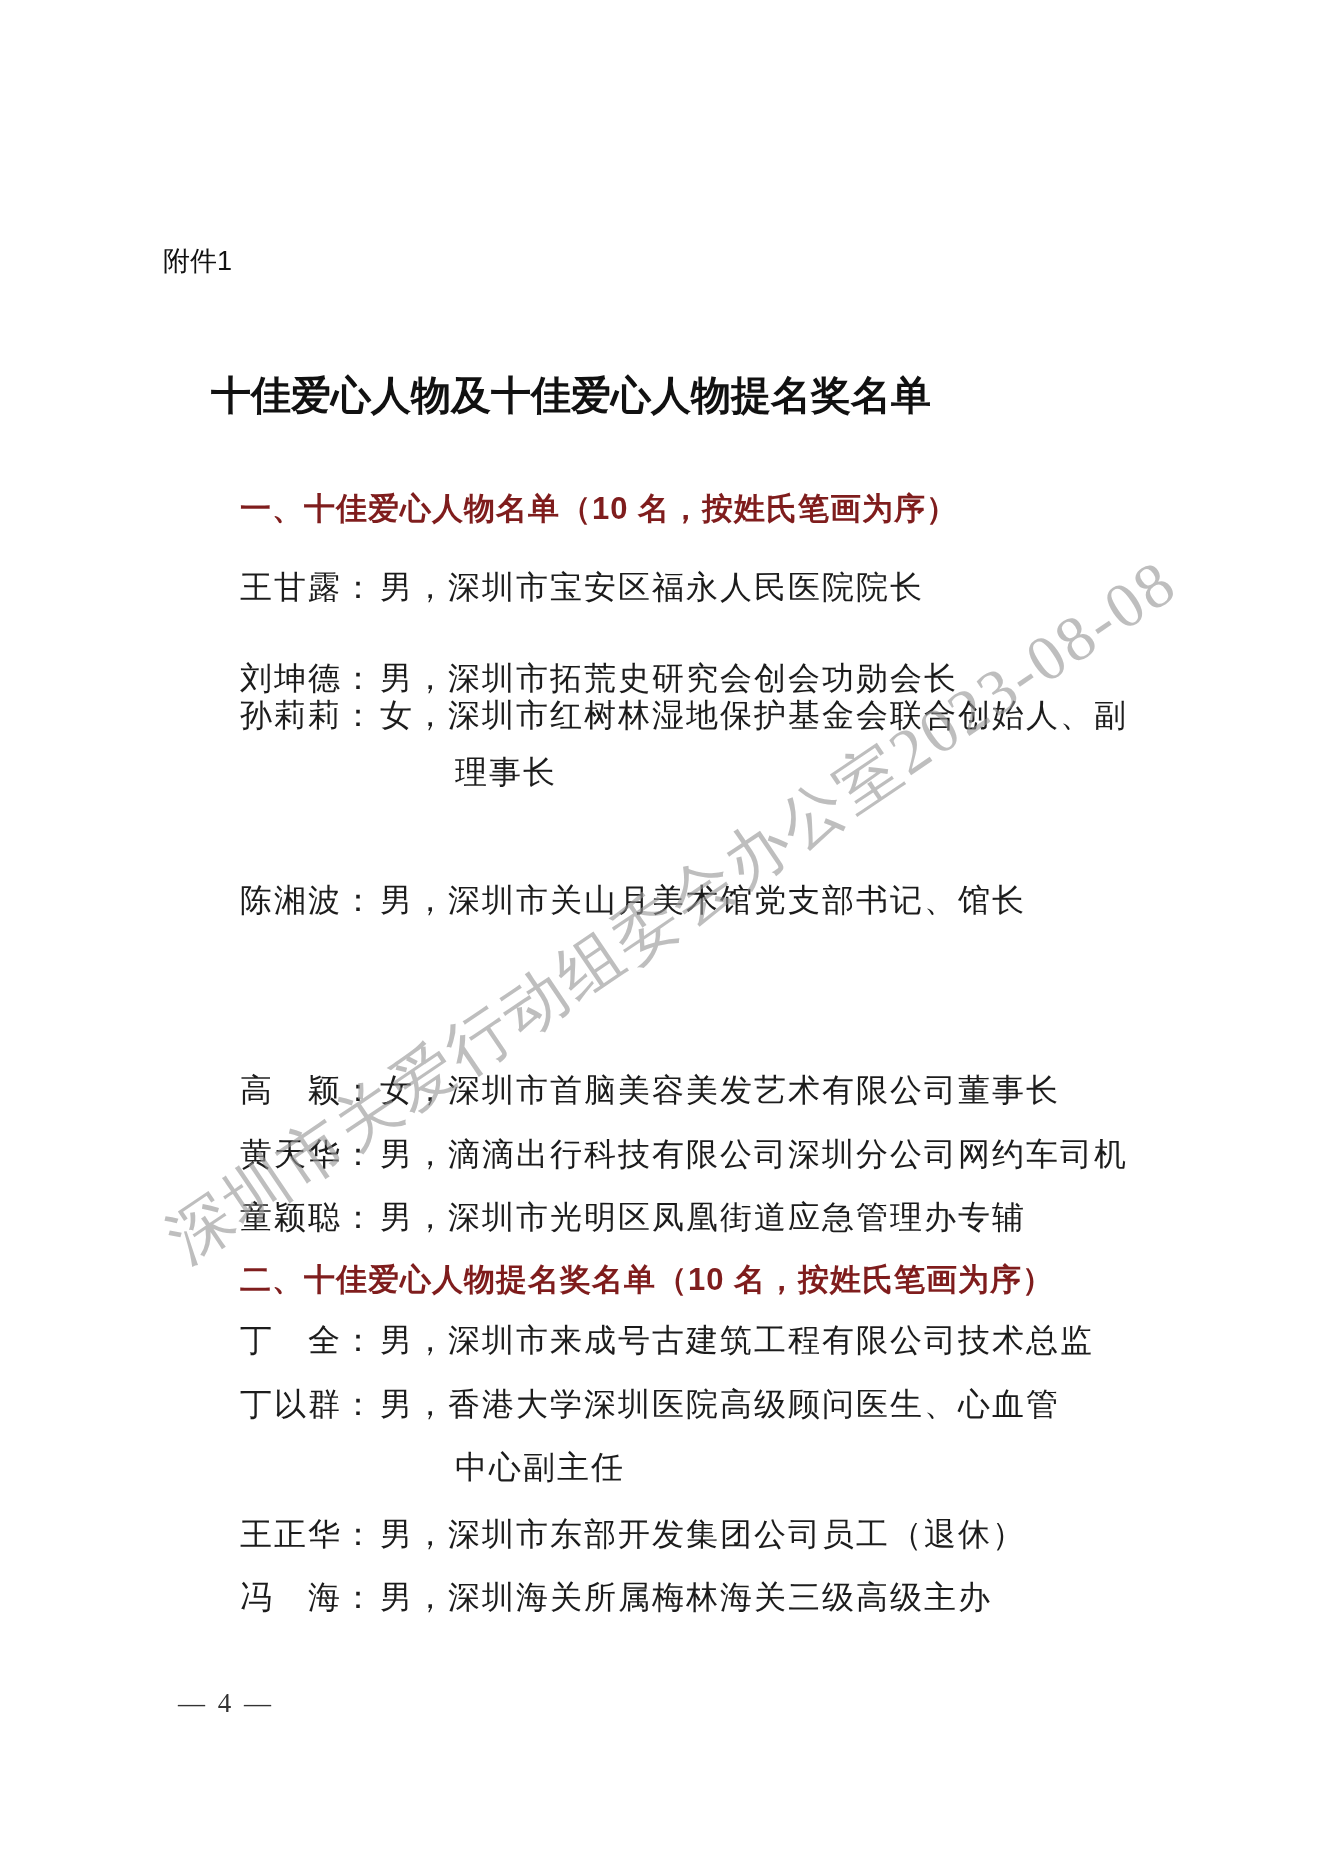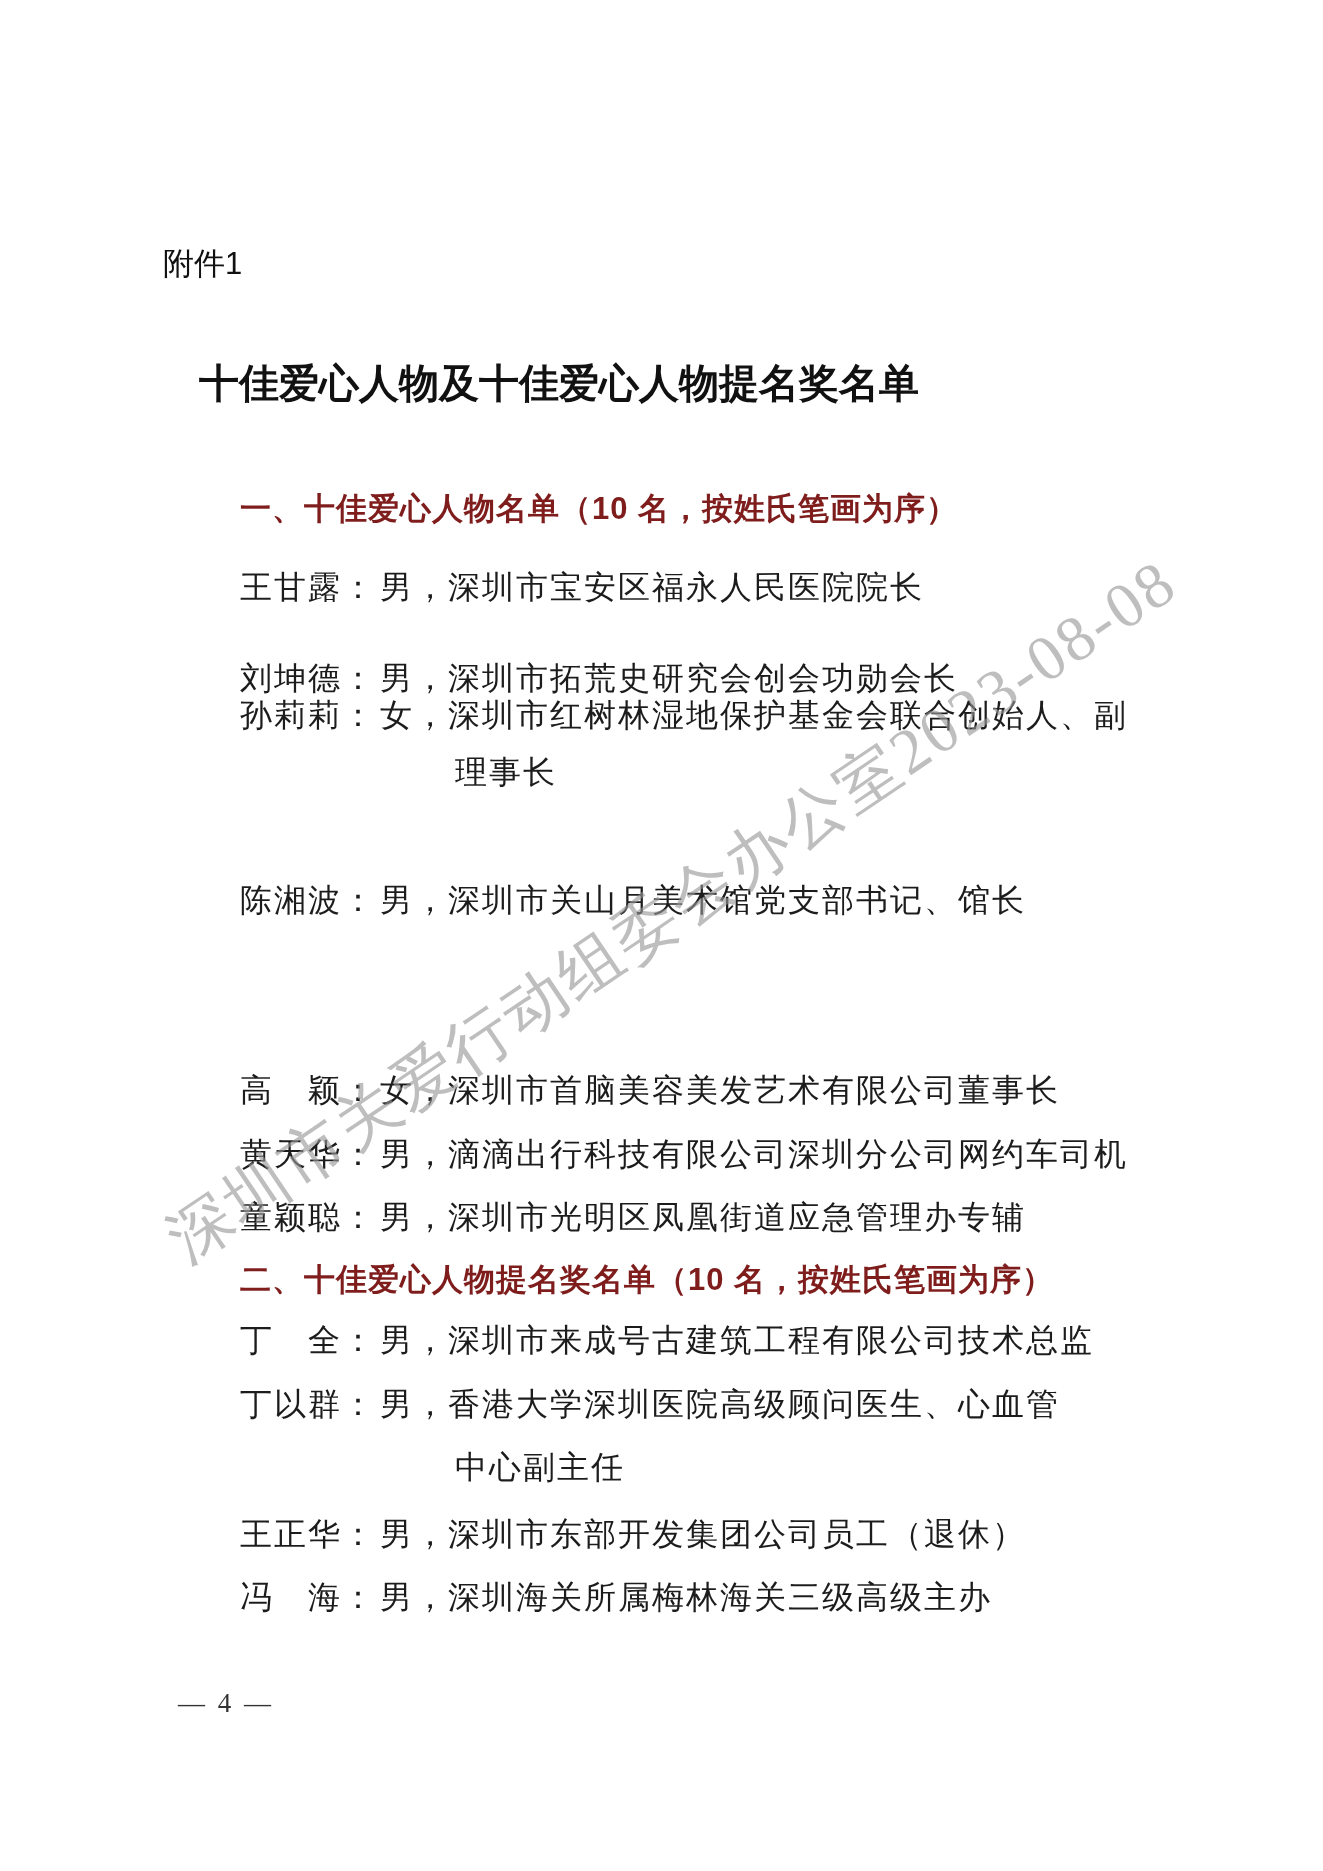--- a/index.html
+++ b/index.html
@@ -6,27 +6,27 @@
   .page{
     position:relative;
     width:1323px;height:1871px;
     background:#ffffff;
     overflow:hidden;
     font-family:"Liberation Serif","DejaVu Serif",serif;
     color:#1c1c1c;
   }
   .attachment{
     position:absolute;left:163px;top:243px;
-    font-size:31px;
+    font-size:27px;
     font-family:"Liberation Sans","DejaVu Sans",sans-serif;
     color:#111;
   }
   .title{
     position:absolute;left:195px;top:352px;
-    margin:4px;
+    margin:16px;
     font-size:40px;font-weight:bold;
     letter-spacing:0;
     white-space:nowrap;
     color:#111;
   }
   .sheading{
     position:absolute;left:240px;
     font-size:31px;font-weight:bold;
     font-family:"Liberation Sans","DejaVu Sans",sans-serif;
     letter-spacing:1px;white-space:nowrap;

